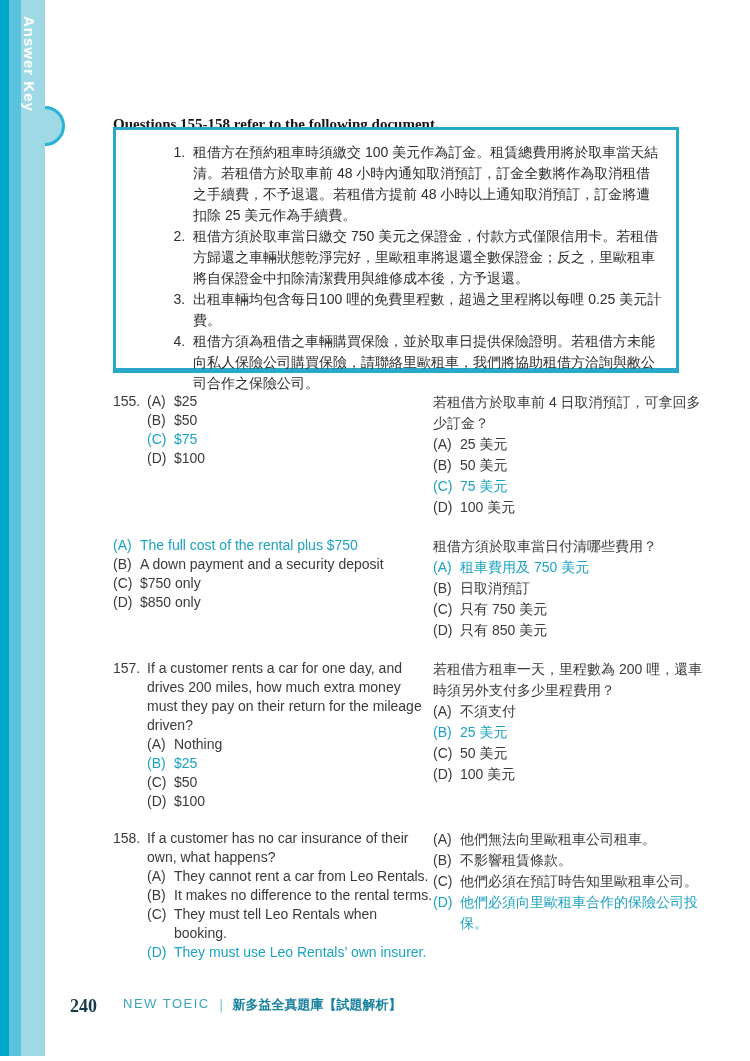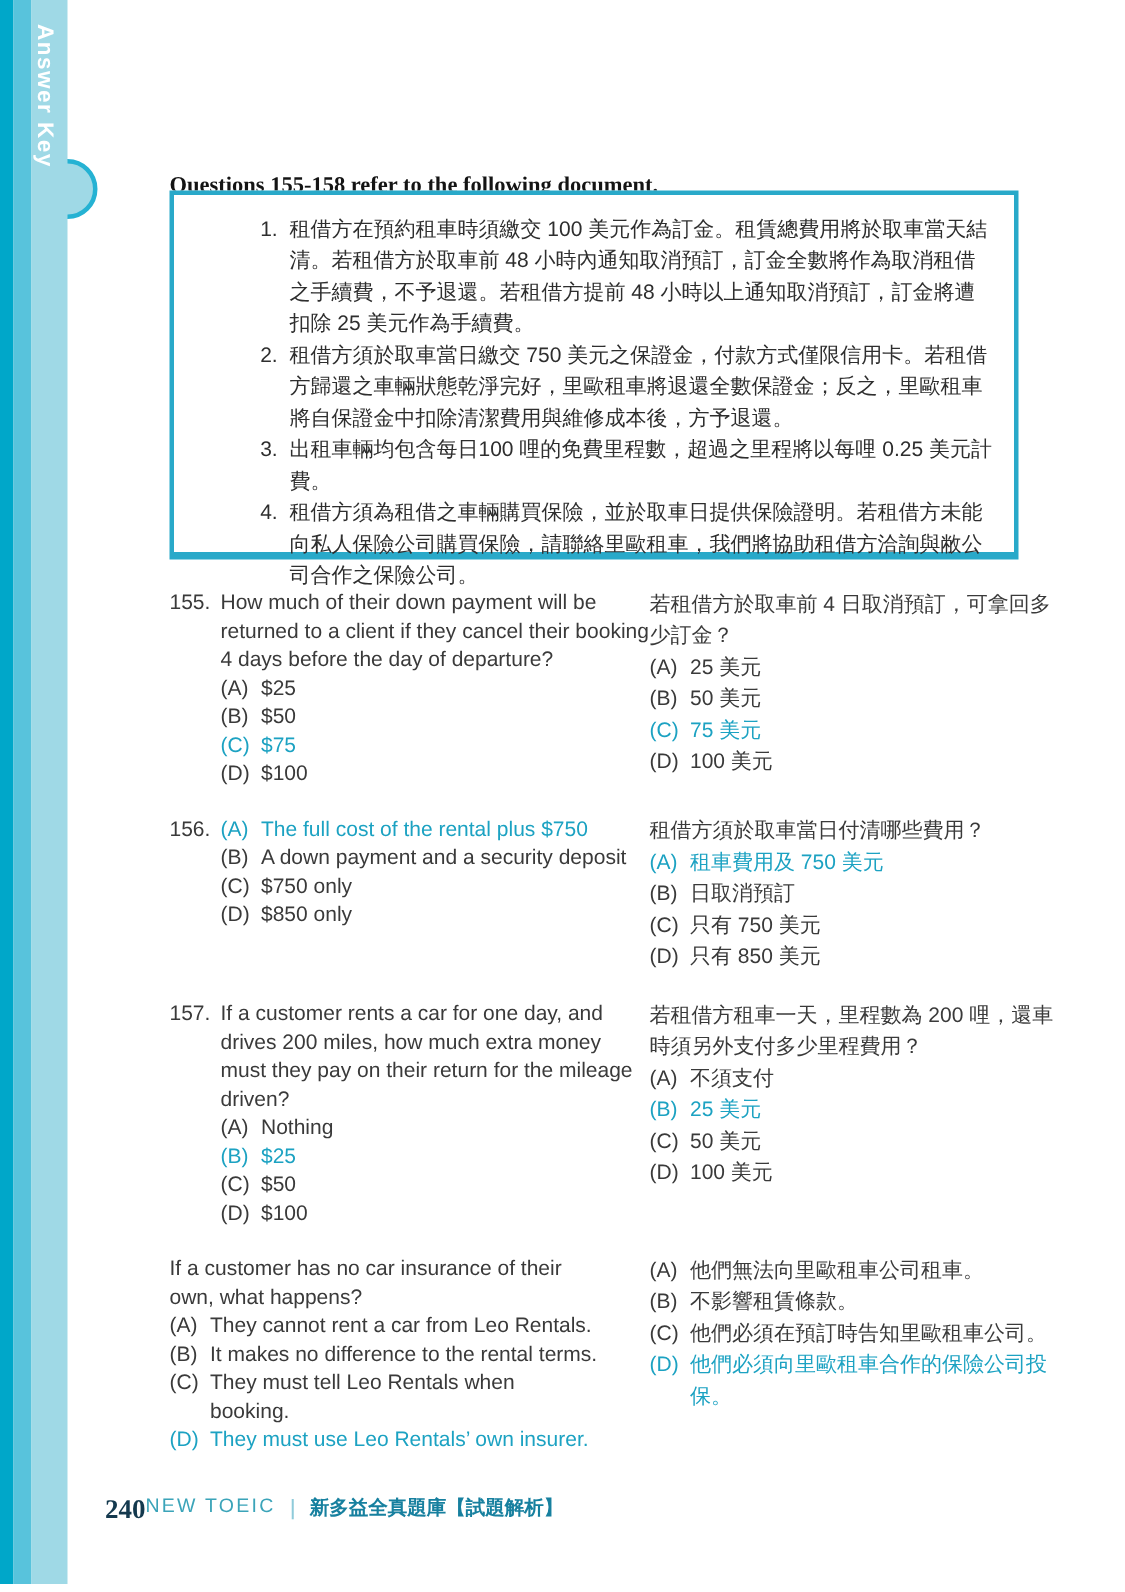--- a/index.html
+++ b/index.html
@@ -53,21 +53,21 @@
   .opt { display:flex; }
   .opt-prefix { width:27px; flex:none; }
   .opt-text { flex:1; }
   .correct { color:#1ca2c2; }
   
   .footer { position:absolute; left:70px; top:996px; display:flex; align-items:flex-start; }
   .page-num {
     font-family:"Liberation Serif","DejaVu Serif",serif;
     font-weight:bold; font-size:18px; color:#14394e;
   }
-  .brand { font-size:13px; letter-spacing:1.5px; color:#3ba4b9; }
+  .brand { margin-left:26px; font-size:13px; letter-spacing:1.5px; color:#3ba4b9; }
   .sep   { margin:0 5px; font-size:13px; font-weight:bold; color:#8fcbda; }
   .series{ font-size:13px; font-weight:bold; color:#17809f; }
 </style>
 </head>
 <body>
 
 <div class="bump"></div>
 <div class="strip strip-dark"></div>
 <div class="strip strip-mid"></div>
 <div class="strip strip-light"></div>
@@ -82,21 +82,20 @@
       <li class="terms-item">出租車輛均包含每日100 哩的免費里程數，超過之里程將以每哩 0.25 美元計費。</li>
       <li class="terms-item">租借方須為租借之車輛購買保險，並於取車日提供保險證明。若租借方未能向私人保險公司購買保險，請聯絡里歐租車，我們將協助租借方洽詢與敝公司合作之保險公司。</li>
     </ol>
 </section>
 
 <section class="questions" id="questions">
     <div class="q-row">
       <div class="q-en">
         <div class="q-num">155.</div>
         <div class="q-body">
-          <div class="q-text">How much of their down payment will be returned to a client if they cancel their booking 4 days before the day of departure?</div>
           <div class="opt">
             <span class="opt-prefix">(A)</span>
             <span class="opt-text">$25</span>
           </div>
           <div class="opt">
             <span class="opt-prefix">(B)</span>
             <span class="opt-text">$50</span>
           </div>
           <div class="opt correct">
             <span class="opt-prefix">(C)</span>
@@ -123,21 +122,20 @@
           <span class="opt-text">75 美元</span>
         </div>
         <div class="opt">
           <span class="opt-prefix">(D)</span>
           <span class="opt-text">100 美元</span>
         </div>
       </div>
     </div>
     <div class="q-row">
       <div class="q-en">
-        <div class="q-num">156.</div>
         <div class="q-body">
           <div class="opt correct">
             <span class="opt-prefix">(A)</span>
             <span class="opt-text">The full cost of the rental plus $750</span>
           </div>
           <div class="opt">
             <span class="opt-prefix">(B)</span>
             <span class="opt-text">A down payment and a security deposit</span>
           </div>
           <div class="opt">
@@ -208,20 +206,21 @@
           <span class="opt-text">50 美元</span>
         </div>
         <div class="opt">
           <span class="opt-prefix">(D)</span>
           <span class="opt-text">100 美元</span>
         </div>
       </div>
     </div>
     <div class="q-row">
       <div class="q-en">
+        <div class="q-num">158.</div>
         <div class="q-body">
           <div class="q-text">If a customer has no car insurance of their own, what happens?</div>
           <div class="opt">
             <span class="opt-prefix">(A)</span>
             <span class="opt-text">They cannot rent a car from Leo Rentals.</span>
           </div>
           <div class="opt">
             <span class="opt-prefix">(B)</span>
             <span class="opt-text">It makes no difference to the rental terms.</span>
           </div>

